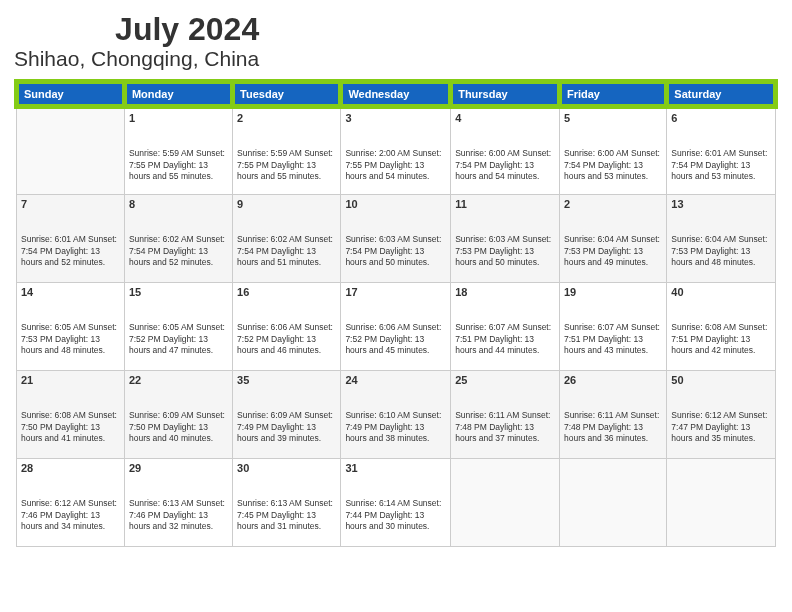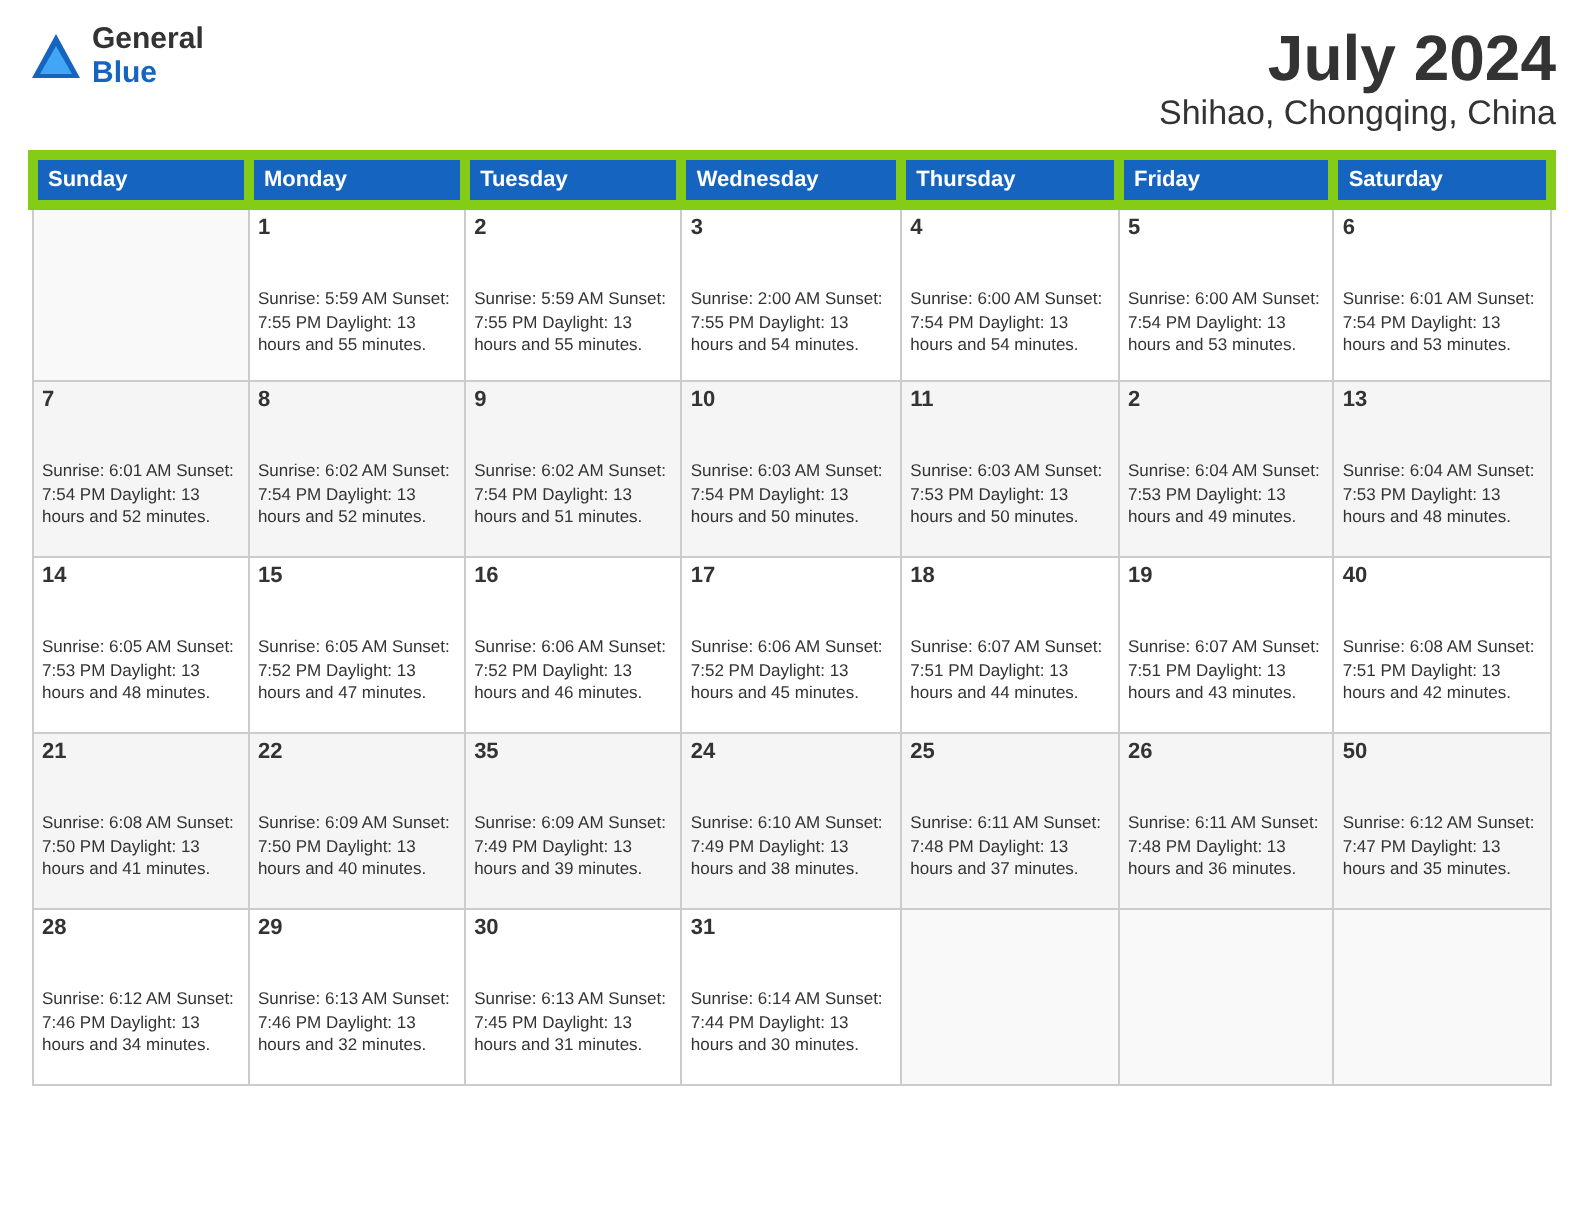--- a/index.html
+++ b/index.html
@@ -49,21 +49,21 @@
     .title-block {
       text-align: right;
     }
     .month-year {
       font-size: 32px;
       font-weight: bold;
       color: #333;
       line-height: 1.1;
     }
     .location {
-      font-size: 17px;
+      font-size: 21px;
       color: #333;
     }
     .calendar {
       width: 100%;
       border-collapse: collapse;
       font-size: 9.5px;
     }
     .calendar th {
       background: #1565c0;
       color: #fff;
@@ -98,30 +98,20 @@
     }
     .shade-row td {
       background: #f5f5f5;
     }
   </style>
 </head>
 <body>
 
 <div class="page">
   <div class="header">
-    <div class="logo">
-      <svg class="logo-icon" viewBox="0 0 28 28">
-        <polygon points="14,2 26,24 2,24" fill="#1565c0"></polygon>
-        <polygon points="14,8 22,22 6,22" fill="#42a5f5"></polygon>
-      </svg>
-      <div class="logo-text">
-        <span class="logo-general">General</span>
-        <span class="logo-blue">Blue</span>
-      </div>
-    </div>
     <div class="title-block">
       <div class="month-year">July 2024</div>
       <div class="location">Shihao, Chongqing, China</div>
     </div>
   </div>
 
   <table class="calendar">
     <thead>
       <tr>
         <th>Sunday</th>

